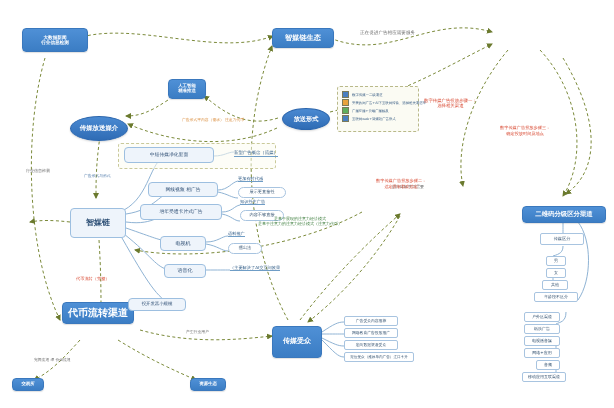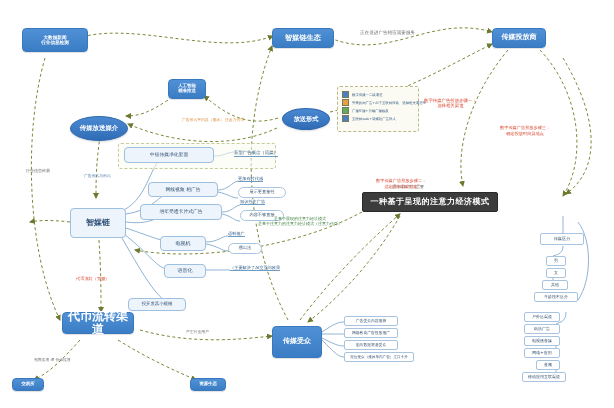--- a/index.html
+++ b/index.html
@@ -165,60 +165,57 @@
   </div>
 
   <div class="node n-blue" style="left:272px;top:28px;width:62px;height:20px;font-size:7.2px;">
     <span>智媒链生态</span>
   </div>
 
   <div class="anno anno-gray" style="left:360px;top:30px;font-size:4.6px;">
     <span>正在促进广告相应需要服务</span>
   </div>
 
-  <div class="node n-blue" style="left:492px;top:28px;width:54px;height:20px;font-size:7px;">
-    <span>传媒投放商</span>
-  </div>
 
   <div class="node n-blue" style="left:168px;top:79px;width:38px;height:20px;font-size:4.4px;white-space:pre-line;">
     <span>人工智能
 精准推送</span>
   </div>
 
   <div class="node n-ellipse" style="left:70px;top:104px;width:58px;height:25px;font-size:6.4px;margin-top:12px;">
     <span>传媒放送媒介</span>
   </div>
 
   <div class="node n-ellipse" style="left:282px;top:108px;width:48px;height:22px;font-size:6.2px;">
     <span>放送形式</span>
   </div>
 
   <div class="node n-pale" style="left:70px;top:208px;width:56px;height:30px;font-size:8px;font-weight:bold;color:#2a4d74;">
     <span>智媒链</span>
   </div>
 
-  <div class="node n-blue" style="left:62px;top:312px;width:72px;height:22px;font-size:12px;">
+  <div class="node n-blue" style="left:62px;top:302px;width:72px;height:22px;font-size:10px;">
     <span>代币流转渠道</span>
   </div>
 
   <div class="node n-blue" style="left:12px;top:378px;width:32px;height:13px;font-size:4.4px;">
     <span>交易所</span>
   </div>
   <div class="node n-blue" style="left:190px;top:378px;width:36px;height:13px;font-size:4.4px;">
     <span>资源生态</span>
   </div>
 
   <div class="node n-blue" style="left:272px;top:326px;width:50px;height:32px;font-size:7px;">
     <span>传媒受众</span>
   </div>
 
-
-  <div class="node n-title" style="left:362px;top:192px;width:136px;height:20px;font-size:8px;">
-    <span>一种基于呈现的注意力经济模式</span>
-  </div>
+  <div class="node n-blue" style="left:522px;top:206px;width:84px;height:17px;font-size:6.4px;">
+    <span>二维码分级区分渠道</span>
+  </div>
+
   <div class="anno anno-gray" style="left:392px;top:184px;font-size:4px;">
     <span>进行目标学习需要</span>
   </div>
 
   <div class="grp" style="left:118px;top:143px;width:158px;height:26px;"></div>
 
   <div class="node n-pale" style="left:124px;top:147px;width:90px;height:16px;font-size:4.8px;">
     <span>中短传媒净化里面</span>
   </div>
   <div class="cap ul" style="left:234px;top:150px;font-size:4.4px;padding-bottom:1px;">

